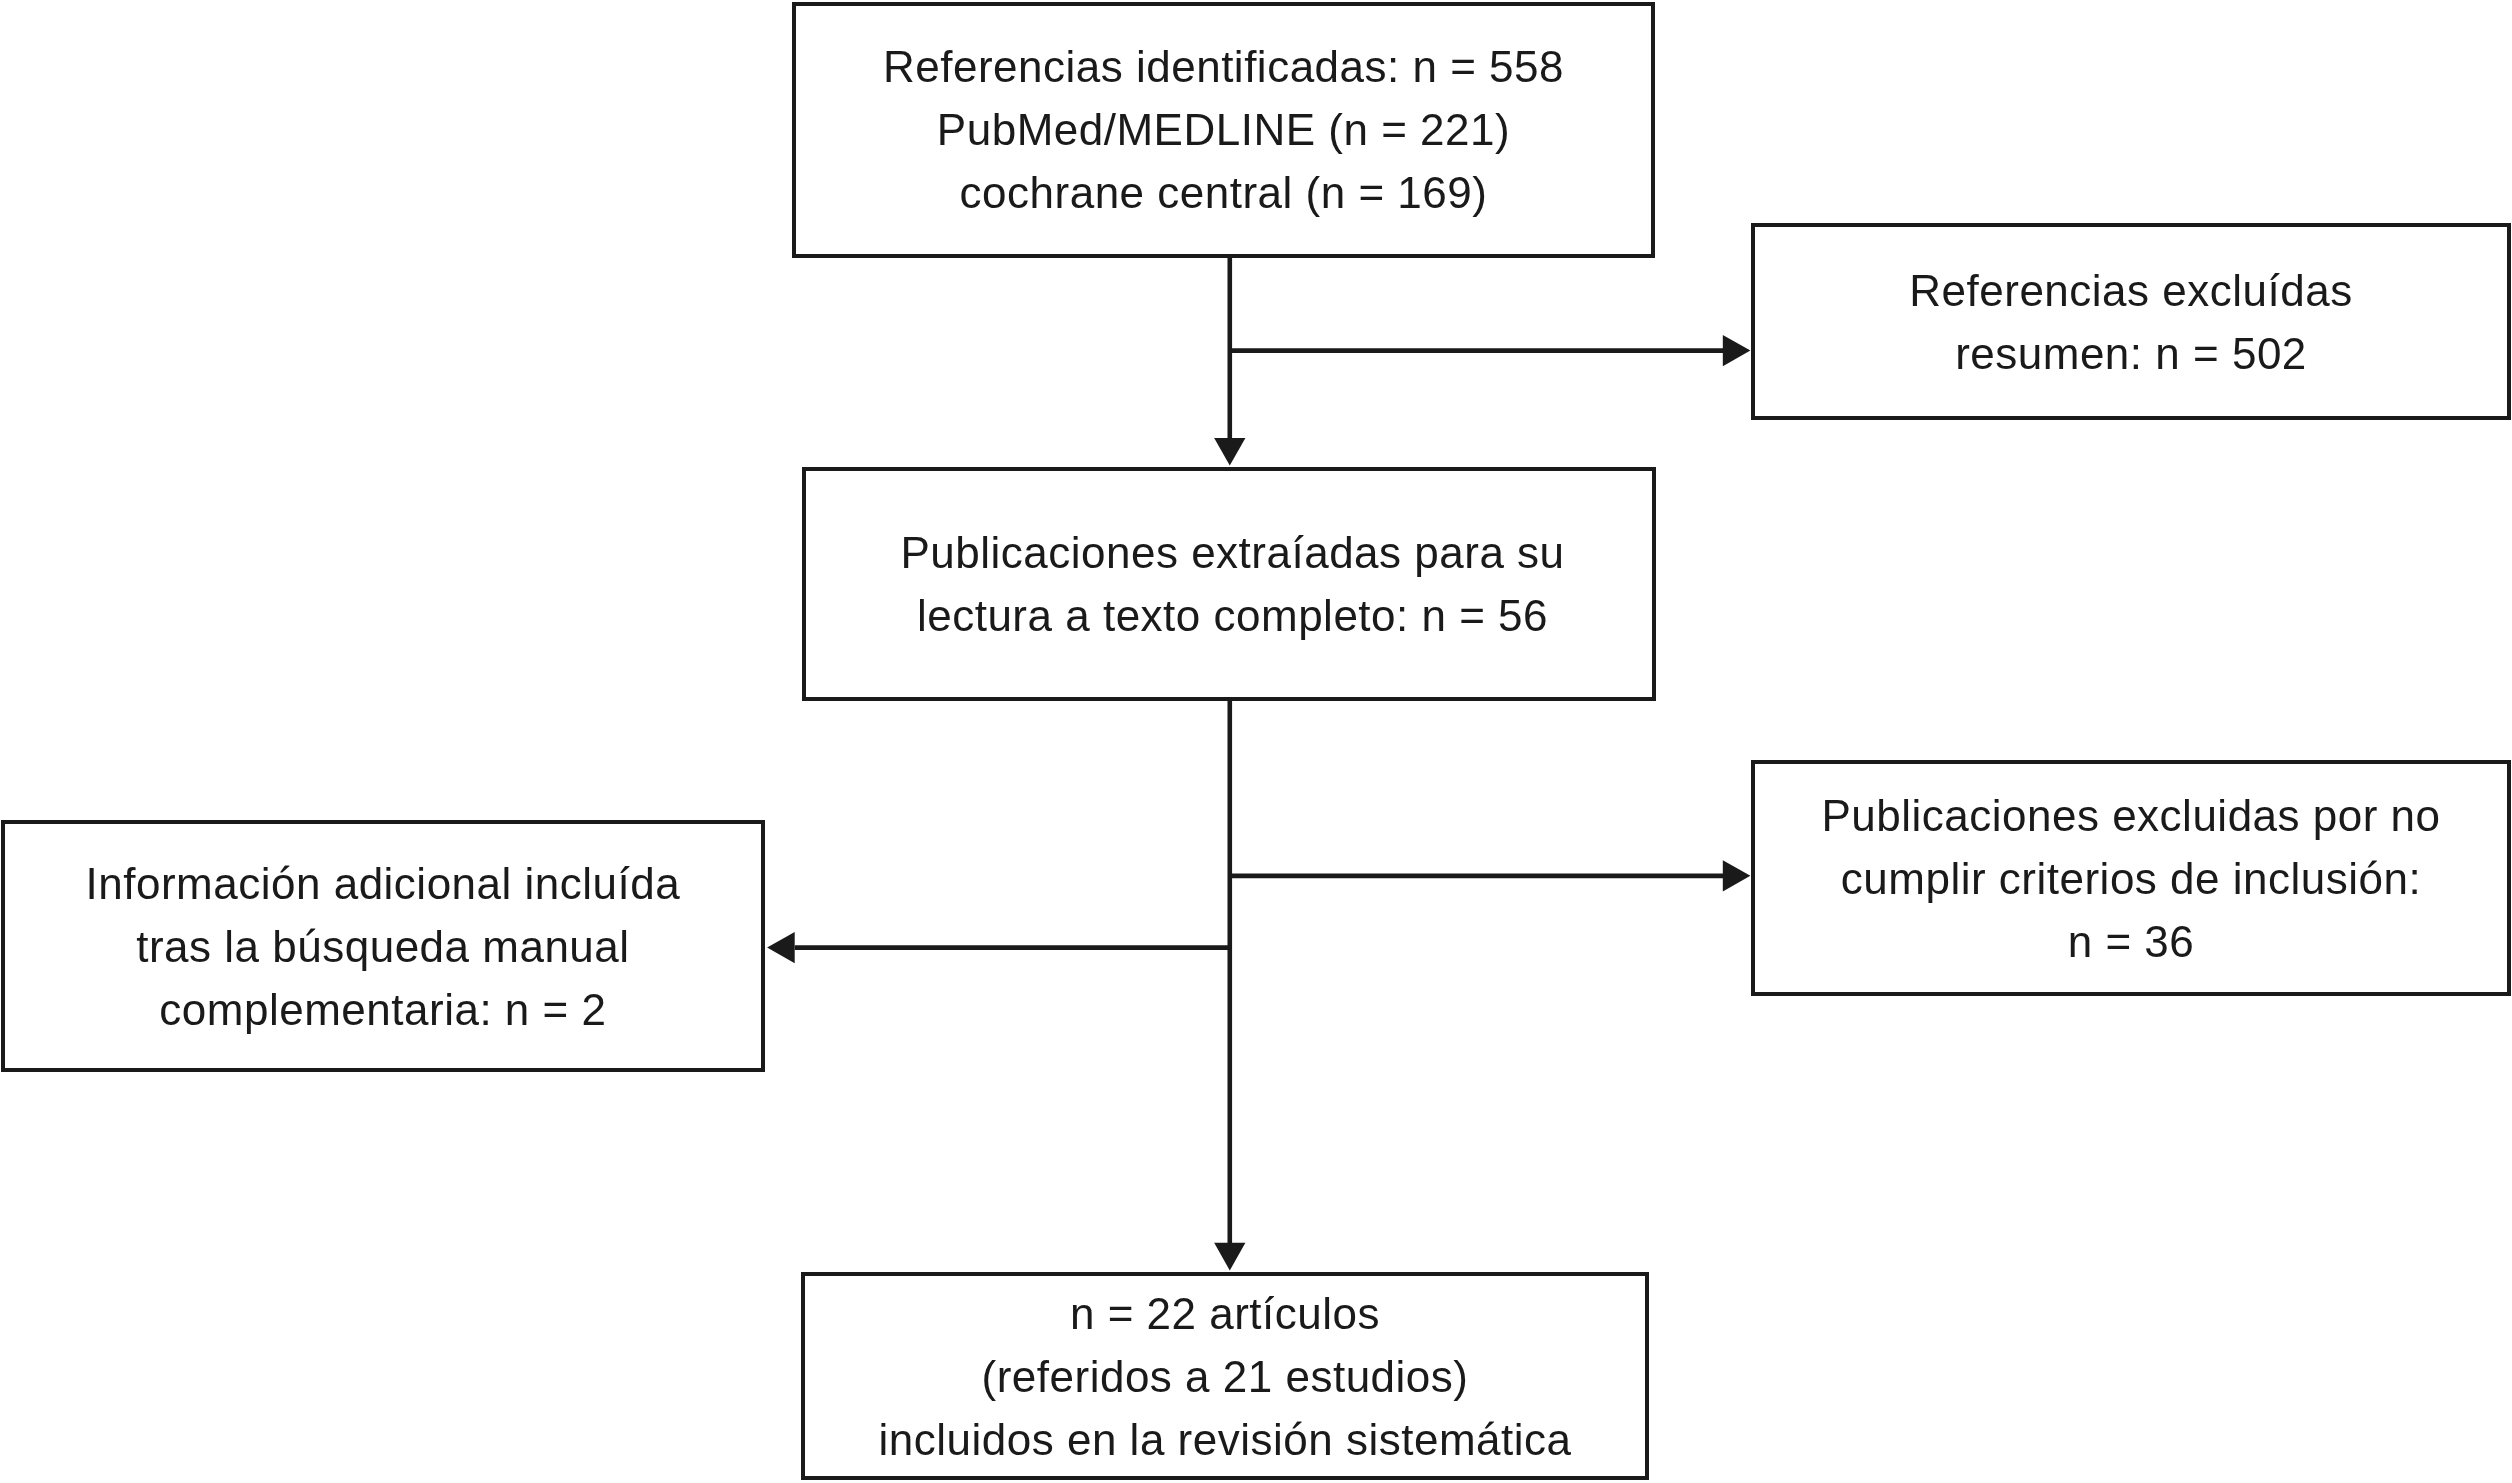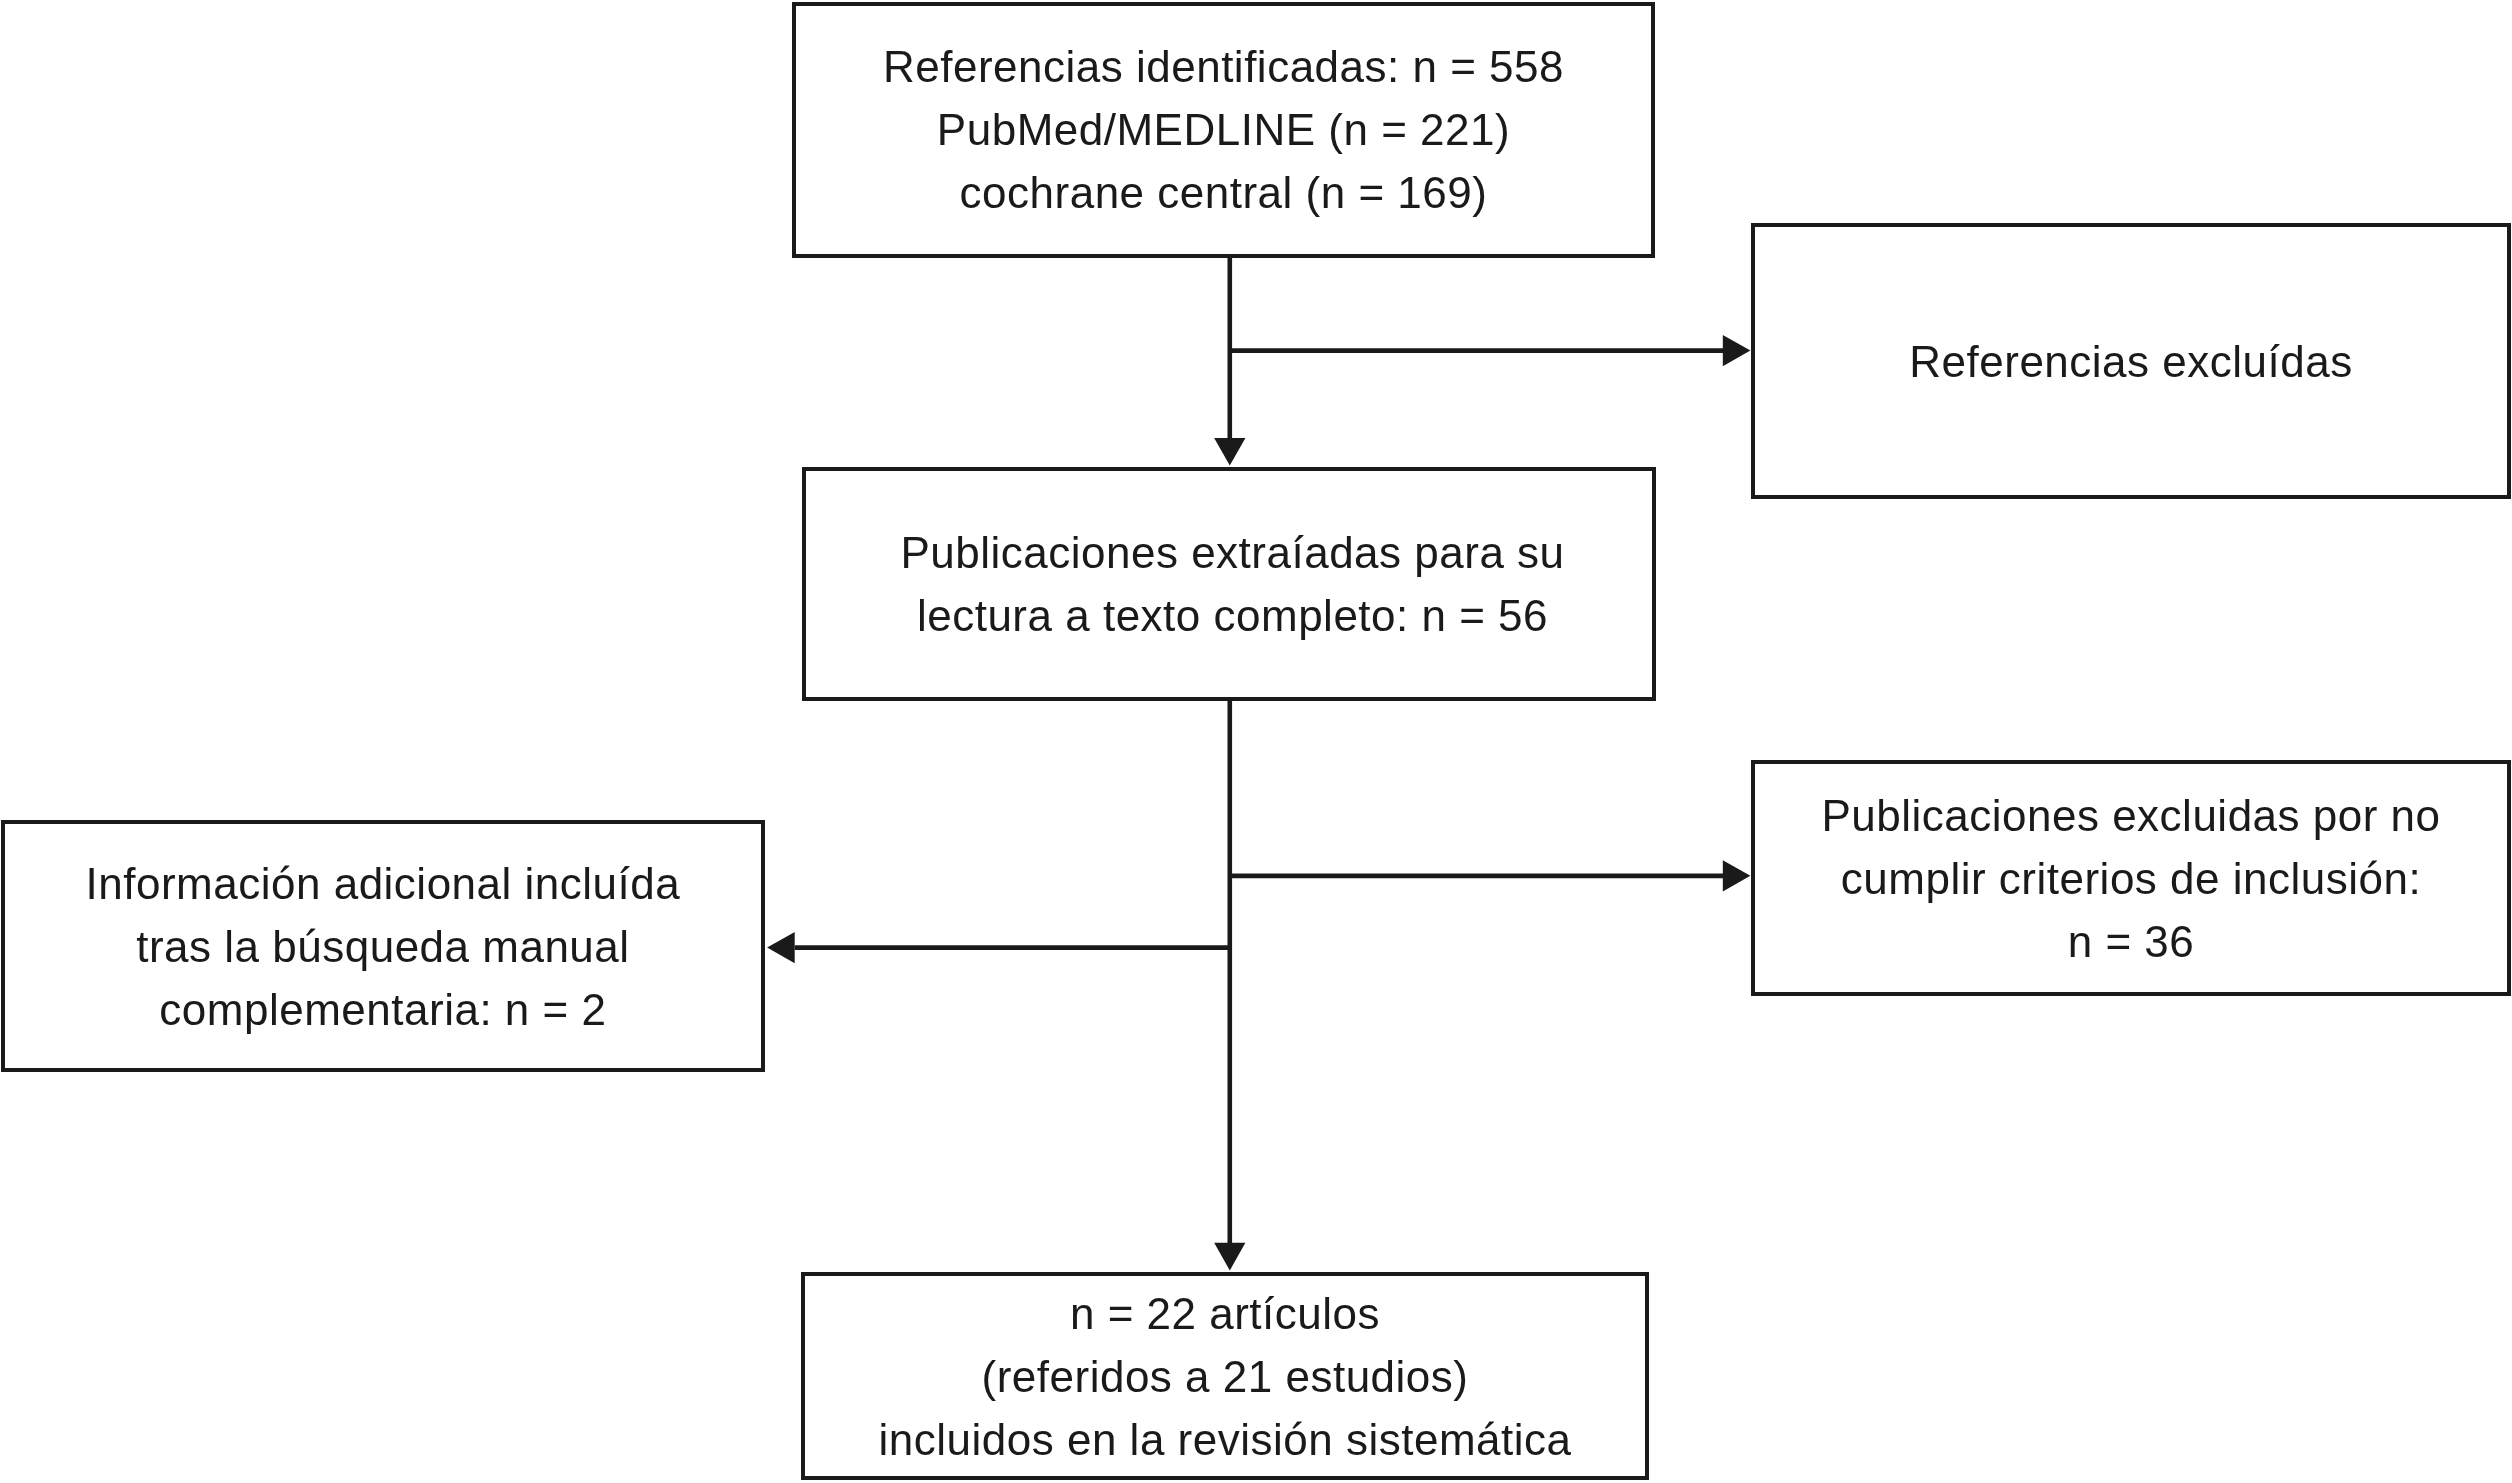--- a/index.html
+++ b/index.html
@@ -34,21 +34,21 @@
     align-items: center;
     text-align: center;
     font-size: 44px;
     line-height: 63px;
     letter-spacing: 0.5px;
   }
   .box .line { white-space: nowrap; }
 
   
   #box-identified        { left: 792px;  top: 1.8px;    width: 863px; height: 256px; }
-  #box-excluded-screen   { left: 1751px; top: 223px;  width: 760px; height: 276px; }
+  #box-excluded-screen   { left: 1751px; top: 223px;  width: 760px; height: 197px; }
   #box-fulltext          { left: 802px;  top: 467px;  width: 854px; height: 234px; padding-left: 7px; }
   #box-additional        { left: 0.9px;    top: 820px;  width: 764px; height: 252px; }
   #box-excluded-criteria { left: 1751px; top: 760px;  width: 760px; height: 236px; }
   #box-included          { left: 801px;  top: 1272px; width: 848px; height: 208px; }
 </style>
 </head>
 <body>
 
 <div class="canvas">
 
@@ -71,20 +71,21 @@
   </svg>
 
   <div class="box" id="box-identified">
     <div class="line">Referencias identificadas: n = 558</div>
     <div class="line">PubMed/MEDLINE (n = 221)</div>
     <div class="line">cochrane central (n = 169)</div>
   </div>
 
   <div class="box" id="box-excluded-screen">
     <div class="line">Referencias excluídas</div>
+    <div class="line">resumen: n = 502</div>
   </div>
 
   <div class="box" id="box-fulltext">
     <div class="line">Publicaciones extraíadas para su</div>
     <div class="line">lectura a texto completo: n = 56</div>
   </div>
 
   <div class="box" id="box-additional">
     <div class="line">Información adicional incluída</div>
     <div class="line">tras la búsqueda manual</div>

